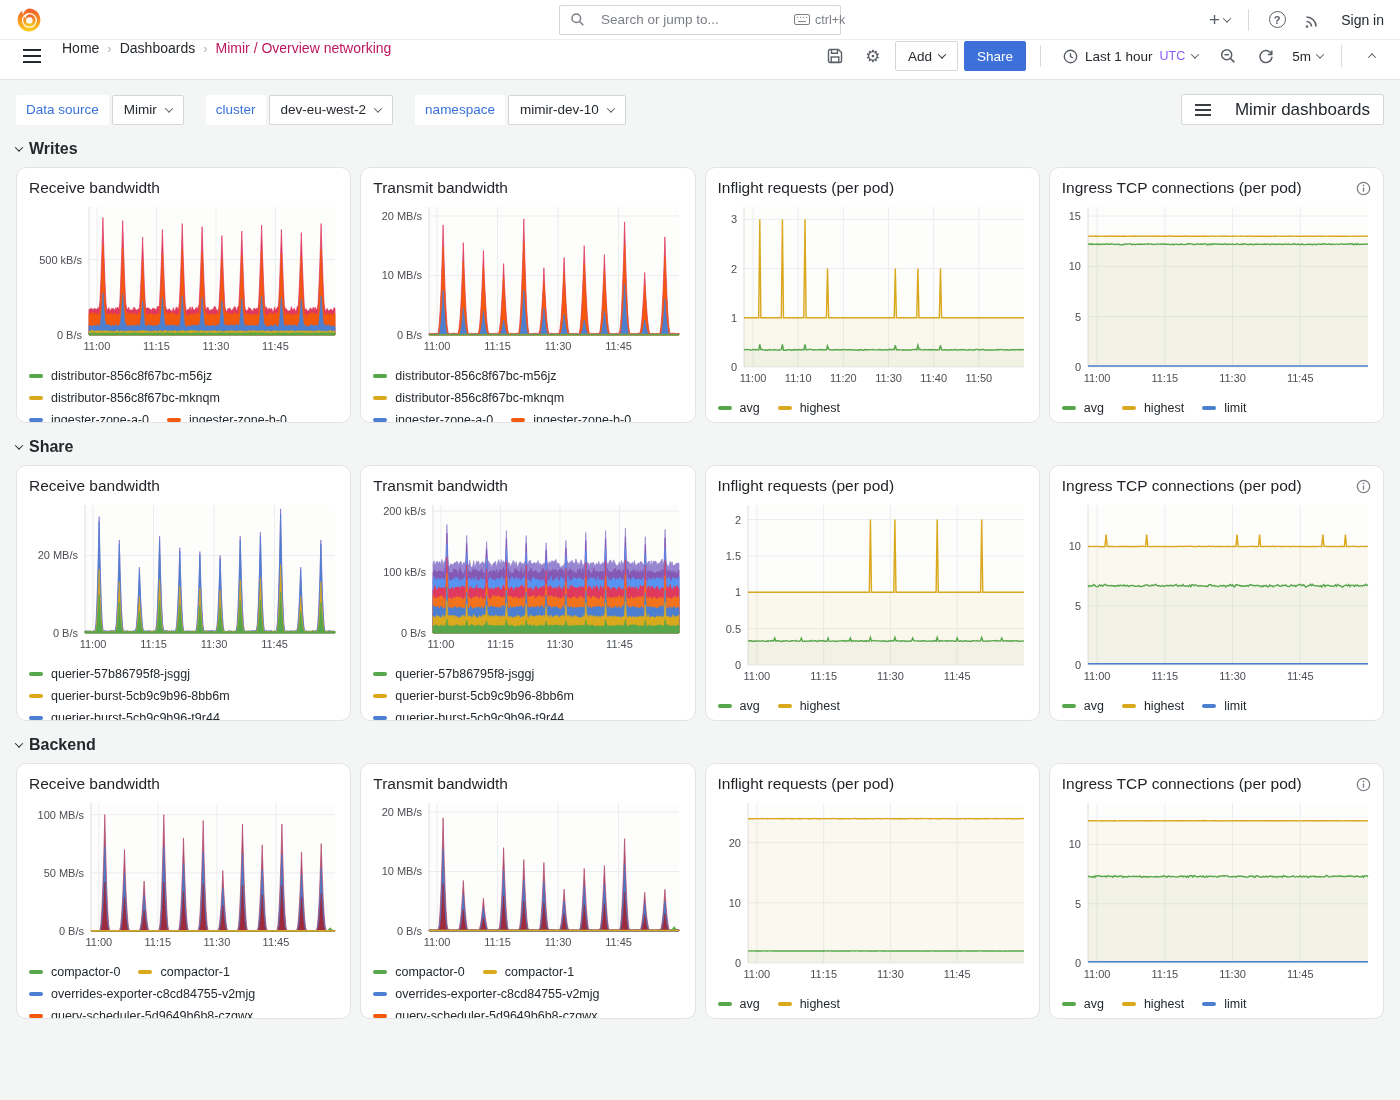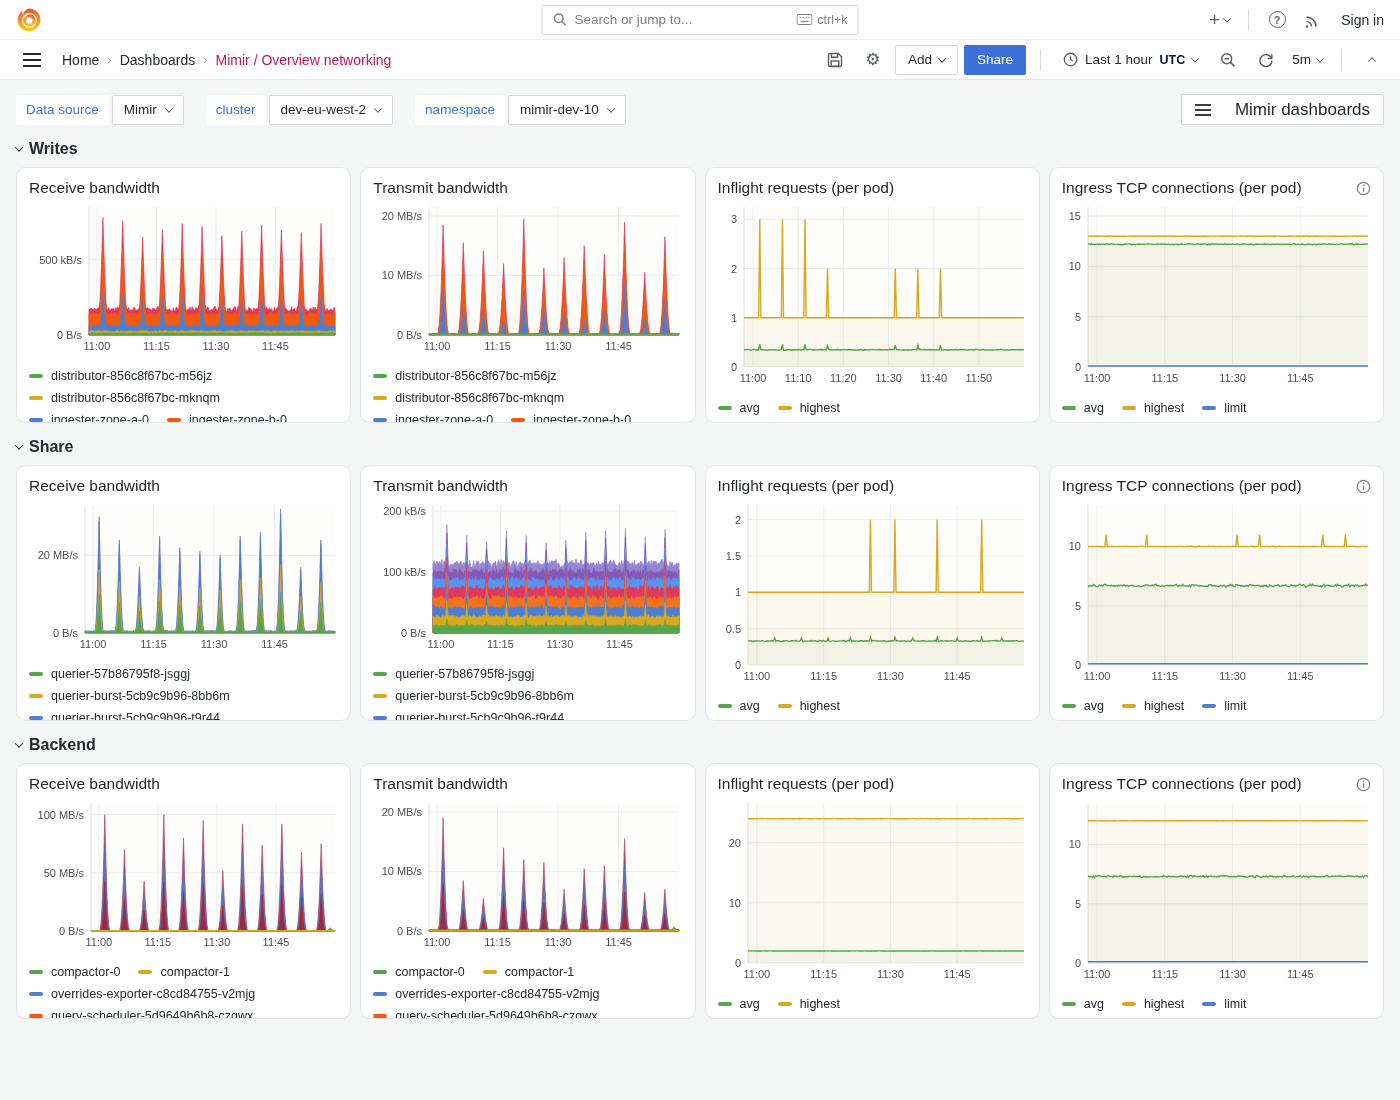--- a/index.html
+++ b/index.html
@@ -1,43 +1,43 @@
 <!DOCTYPE html>
 <html><head>
 <meta charset="utf-8">
 <style>
   *{box-sizing:border-box;margin:0;padding:0}
   html,body{width:1400px;height:1100px;overflow:hidden;background:#f4f5f5;
     font-family:"Liberation Sans",sans-serif;color:#24292E;-webkit-font-smoothing:antialiased}
   
   .topnav{height:40px;background:#fff;display:flex;align-items:center;padding:0 16px;position:relative;border-bottom:1px solid #eceded}
   .logo{width:27px;height:27px;display:flex;align-items:center}
-  .searchbox{position:absolute;left:50%;transform:translateX(-50%);width:317px;height:30px;
-    border:1px solid #d5d6d8;border-radius:2px;background:#fff;display:flex;align-items:center;padding:0 10px;gap:7px;color:#7b7f85}
+  .searchbox{position:absolute;left:50%;transform:translateX(-50%);width:282px;height:30px;
+    border:1px solid #d5d6d8;border-radius:2px;background:#fff;display:flex;align-items:center;padding:0 10px;gap:16px;color:#7b7f85}
   .searchbox input{border:none;outline:none;flex:1;font-size:13.5px;color:#24292E;background:transparent}
   .searchbox input::placeholder{color:#7b7f85}
   .kbd-hint{display:flex;align-items:center;gap:5px;font-size:12.5px;color:#7b7f85;white-space:nowrap}
   .nav-right{margin-left:auto;display:flex;align-items:center;gap:4px}
   .iconbtn{width:32px;height:32px;display:flex;align-items:center;justify-content:center;color:#5a5e66;border-radius:2px;cursor:pointer;background:transparent;border:none;font-size:15px}
   .vdiv{width:1px;height:22px;background:#d8d9da;margin:0 8px}
   .signin{font-size:14px;color:#24292E;margin-left:8px;cursor:pointer;white-space:nowrap}
   .chev{width:6px;height:6px;border-right:1.6px solid currentColor;border-bottom:1.6px solid currentColor;display:inline-block;transform:rotate(45deg) translate(-1px,-1px)}
   .chev.up{transform:rotate(-135deg) translate(-1px,-1px)}
   
-  .toolbar{height:40px;background:#fff;display:flex;align-items:center;padding:0 12px 0 16px;border-bottom:1px solid #e4e5e6}
+  .toolbar{height:40px;background:#fff;display:flex;align-items:flex-start;padding:0 12px 0 16px;border-bottom:1px solid #e4e5e6}
   .crumbs{display:flex;align-items:center;gap:8px;margin-left:14px;font-size:14px}
   .crumb{color:#24292E;cursor:pointer;white-space:nowrap}
   .crumb.last{color:#be185d;cursor:default}
   .crumb-sep{color:#b0b2b5;font-size:13px}
   .tb-right{margin-left:auto;display:flex;align-items:center;gap:6px}
   .btn{height:30px;border-radius:2px;border:1px solid #d5d6d8;background:#fff;font-size:13.5px;color:#24292E;
     display:flex;align-items:center;gap:7px;padding:0 12px;cursor:pointer;font-family:inherit}
   .btn.primary{background:#3D71D9;border-color:#3D71D9;color:#fff}
   .timebtn{display:flex;align-items:center;gap:7px;font-size:13.5px;color:#24292E;padding:0 8px;height:30px;cursor:pointer}
-  .utc{color:#0f172a;font-weight:700;font-size:12.5px}
+  .utc{color:#8b5cf6;font-weight:400;font-size:12.5px}
   .refresh-int{font-size:13.5px;display:flex;align-items:center;gap:6px;padding:0 4px;cursor:pointer}
   
   .varrow{display:flex;align-items:center;gap:22px;margin:14px 16px 0}
   .vargroup{display:flex;align-items:center;gap:3px}
   .varlabel{background:#fff;height:30px;display:flex;align-items:center;padding:0 10px;color:#3871DC;font-size:13.5px;border-radius:2px}
   .varvalue{background:#fff;height:30px;display:flex;align-items:center;gap:9px;padding:0 11px;border:1px solid #d5d6d8;border-radius:2px;font-size:13.5px;cursor:pointer}
   .dash-btn{margin-left:auto;height:31px;background:#fff;border:1px solid #d5d6d8;border-radius:2px;display:flex;align-items:center;gap:24px;padding:0 13px;font-size:17px;cursor:pointer;color:#24292E}
   
   .rowhdr{display:flex;align-items:center;gap:7px;margin:15px 16px 9px;cursor:pointer}
   .rowhdr h1{font-size:16px;font-weight:700;color:#24292E}

